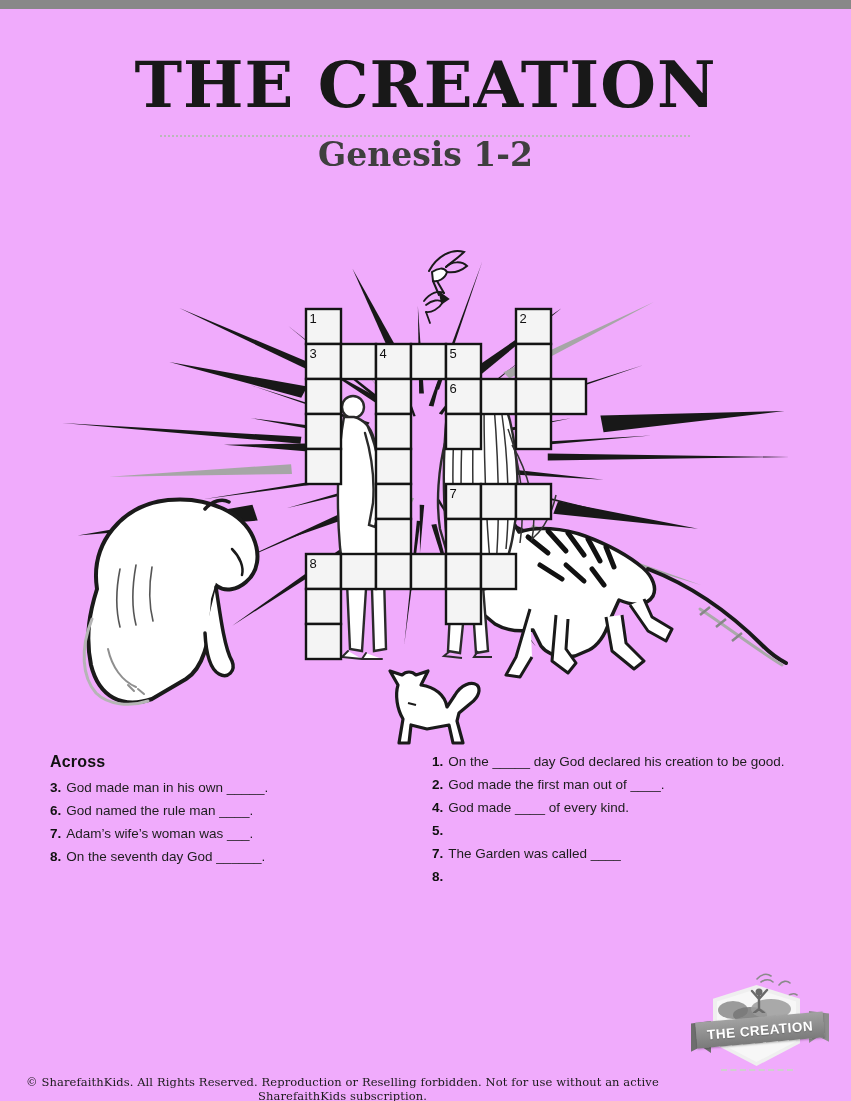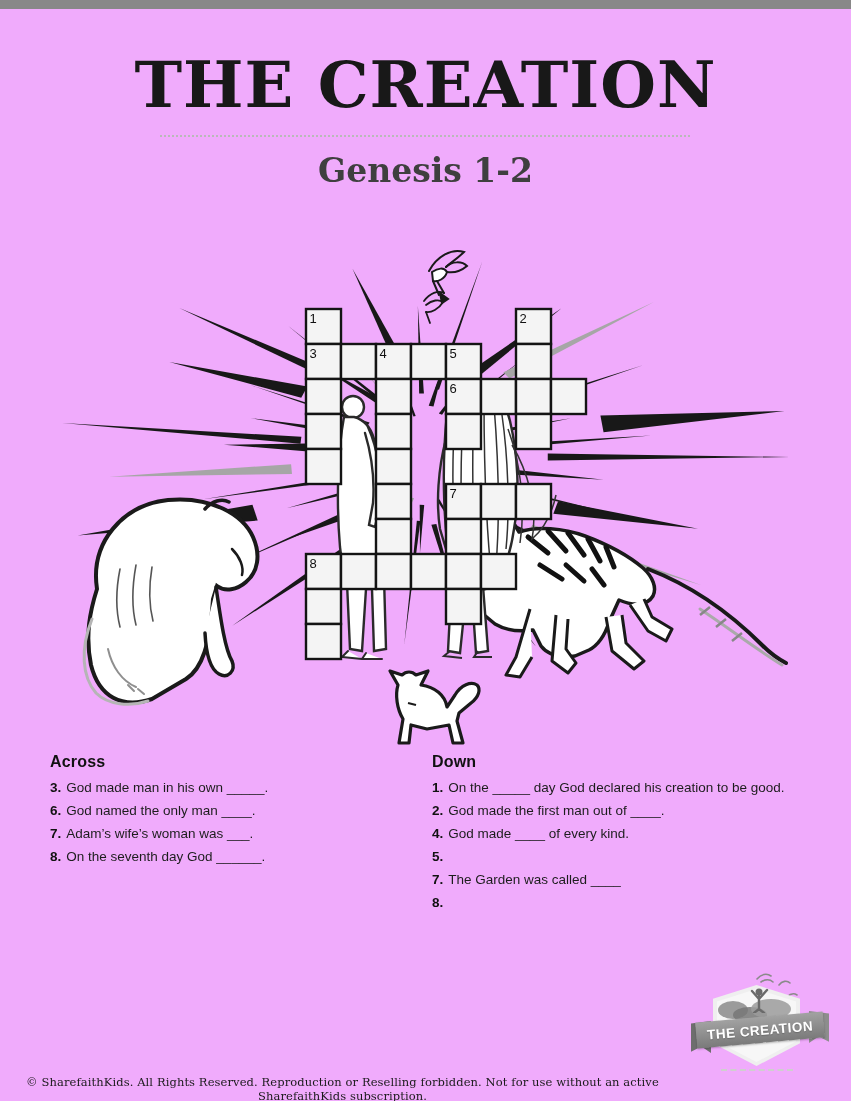--- a/index.html
+++ b/index.html
@@ -14,21 +14,21 @@
     text-align:center;
     font-family:"DejaVu Serif", serif;
     font-weight:900; font-size:64px; letter-spacing:1px;
     color:#181818; white-space:nowrap;
   }
   #title-divider{
     position:absolute; top:126px; left:160px; width:530px; height:0;
     border-top:2px dotted #b9b9b9;
   }
   #subtitle{
-    position:absolute; top:142px; left:0; width:851px;
+    position:absolute; top:126px; left:0; width:851px;
     text-align:center;
     font-family:"DejaVu Serif", serif;
     font-weight:700; font-size:33px; color:#3f3f3f;
   }
   
   #art, #gridlayer{
     position:absolute; left:0; top:0; width:851px; height:1101px;
     pointer-events:none;
   }
   
@@ -357,34 +357,33 @@
 
   <div id="across-block" class="clue-block">
     <div class="clue-heading">Across</div>
     <div class="clue-list">
         <div class="clue-item">
           <span class="clue-num">3.</span>
           <span class="clue-text">God made man in his own _____.</span>
         </div>
         <div class="clue-item">
           <span class="clue-num">6.</span>
-          <span class="clue-text">God named the only man ____.</span>
+          <span class="clue-text">God named the rule man ____.</span>
         </div>
         <div class="clue-item">
           <span class="clue-num">7.</span>
           <span class="clue-text">Adam’s wife’s woman was ___.</span>
         </div>
         <div class="clue-item">
           <span class="clue-num">8.</span>
           <span class="clue-text">On the seventh day God ______.</span>
         </div>
       </div>
   </div>
   <div id="down-block" class="clue-block">
-    <div class="clue-heading">Down</div>
     <div class="clue-list">
         <div class="clue-item">
           <span class="clue-num">1.</span>
           <span class="clue-text">On the _____ day God declared his creation to be good.</span>
         </div>
         <div class="clue-item">
           <span class="clue-num">2.</span>
           <span class="clue-text">God made the first man out of ____.</span>
         </div>
         <div class="clue-item">

